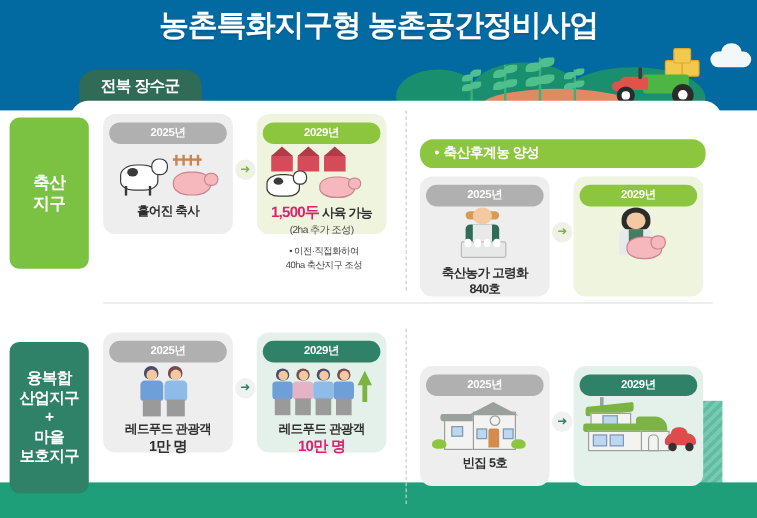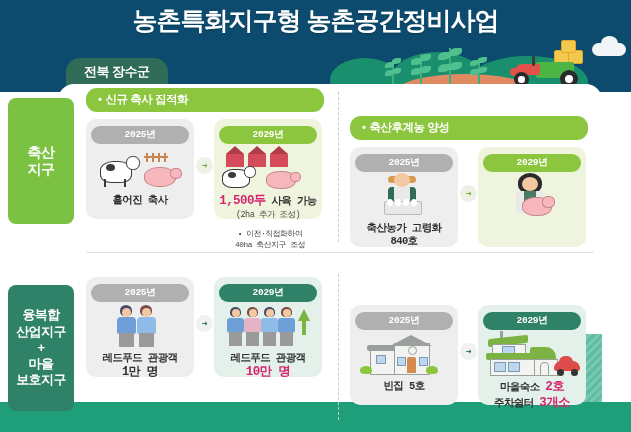--- a/index.html
+++ b/index.html
@@ -6,21 +6,21 @@
   body{
     width:631px;height:432px;overflow:hidden;
     font-family:"Liberation Sans","DejaVu Sans",sans-serif;
     background:#ffffff;
   }
   .stage{position:relative;width:631px;height:432px;overflow:hidden;background:#fff;}
 
   
   .header{
     position:absolute;left:0;top:0;width:631px;height:92px;
-    background:#0c4a6e;overflow:hidden;
+    background:#0369a1;overflow:hidden;
   }
   .hdr-bg-hill{
     position:absolute;border-radius:50%;background:#1a8f6e;
   }
   .hill-a{left:330px;top:58px;width:70px;height:44px;}
   .hill-b{left:392px;top:52px;width:90px;height:50px;}
   .hill-c{left:468px;top:56px;width:120px;height:52px;}
   .ground{
     position:absolute;left:400px;top:74px;width:130px;height:30px;
     background:#e08a63;border-radius:50% 50% 0 0;
@@ -110,21 +110,21 @@
 
   .sec-head{
     display:inline-block;box-sizing:border-box;width:238px;
     color:#ffffff;font-size:11.5px;font-weight:bold;letter-spacing:-.5px;
     padding:4px 12px 5px 12px;border-radius:11px;
   }
   .row1 .sec-head{background:#8cc63e;}
   .row2 .sec-head{background:#2f8268;}
   .sec-head .dot{margin-right:4px;}
 
-  .cards{position:relative;margin-top:7px;height:102px;font-family:Liberation Mono, monospace;}
+  .cards{position:relative;margin-top:7px;height:102px;}
   .card{
     position:absolute;top:0;width:108px;height:100px;border-radius:10px;
     text-align:center;box-sizing:border-box;padding-top:5px;
   }
   .card-before{left:0;background:#eeeeee;}
   .card-after{left:128px;}
   .row1 .card-after{background:#eef4dd;}
   .row2 .card-after{background:#e3f1ea;}
 
   .year{
@@ -246,23 +246,20 @@
     <span class="edge"></span>
     <span>축산<br>지구</span>
   </div>
 
   <div class="row-divider"></div>
 
   <div class="row row1">
     <div class="col-divider" style="left:252px;height:150px;"></div>
 
     <div class="col col-left">
-      <div class="sec-head">
-        <span class="dot">•</span><span>신규 축사 집적화</span>
-      </div>
       <div class="cards">
         <div class="card card-before">
           <div class="year year-before">2025년</div>
           <div class="art">
             <div class="shape cow-body" style="left:14px;top:14px;width:30px;height:20px;"></div>
             <div class="shape cow-spot" style="left:20px;top:17px;width:9px;height:7px;border-radius:50%;"></div>
             <div class="shape" style="left:40px;top:9px;width:12px;height:12px;background:#fff;border:1.4px solid #3a3a3a;border-radius:45%;"></div>
             <div class="shape" style="left:18px;top:32px;width:2px;height:8px;background:#3a3a3a;"></div>
             <div class="shape" style="left:38px;top:32px;width:2px;height:8px;background:#3a3a3a;"></div>
             <div class="shape pig-body" style="left:58px;top:20px;width:30px;height:18px;"></div>
@@ -431,21 +428,18 @@
             <div class="shape house-wall" style="left:12px;top:26px;width:44px;height:15px;"></div>
             <div class="shape house-wall" style="left:56px;top:26px;width:22px;height:15px;"></div>
             <div class="shape win" style="left:16px;top:29px;width:10px;height:8px;"></div>
             <div class="shape win" style="left:30px;top:29px;width:10px;height:8px;"></div>
             <div class="shape" style="left:62px;top:29px;width:7px;height:12px;background:#f3f4f2;border:1px solid #9aa09c;border-radius:4px 4px 0 0;"></div>
             <div class="shape car-body" style="left:76px;top:28px;width:26px;height:10px;"></div>
             <div class="shape" style="left:81px;top:23px;width:14px;height:7px;background:#de4b4b;border-radius:6px 6px 0 0;"></div>
             <div class="shape car-wheel" style="left:79px;top:36px;width:7px;height:7px;"></div>
             <div class="shape car-wheel" style="left:93px;top:36px;width:7px;height:7px;"></div>
           </div>
-          <div class="caption">
-            <span>마을숙소 </span><span class="hl">2호</span><br><span>주차쉼터 </span><span class="hl">3개소</span>
-          </div>
         </div>
       </div>
     </div>
   </div>
 
 </div>
 
 </body></html>

